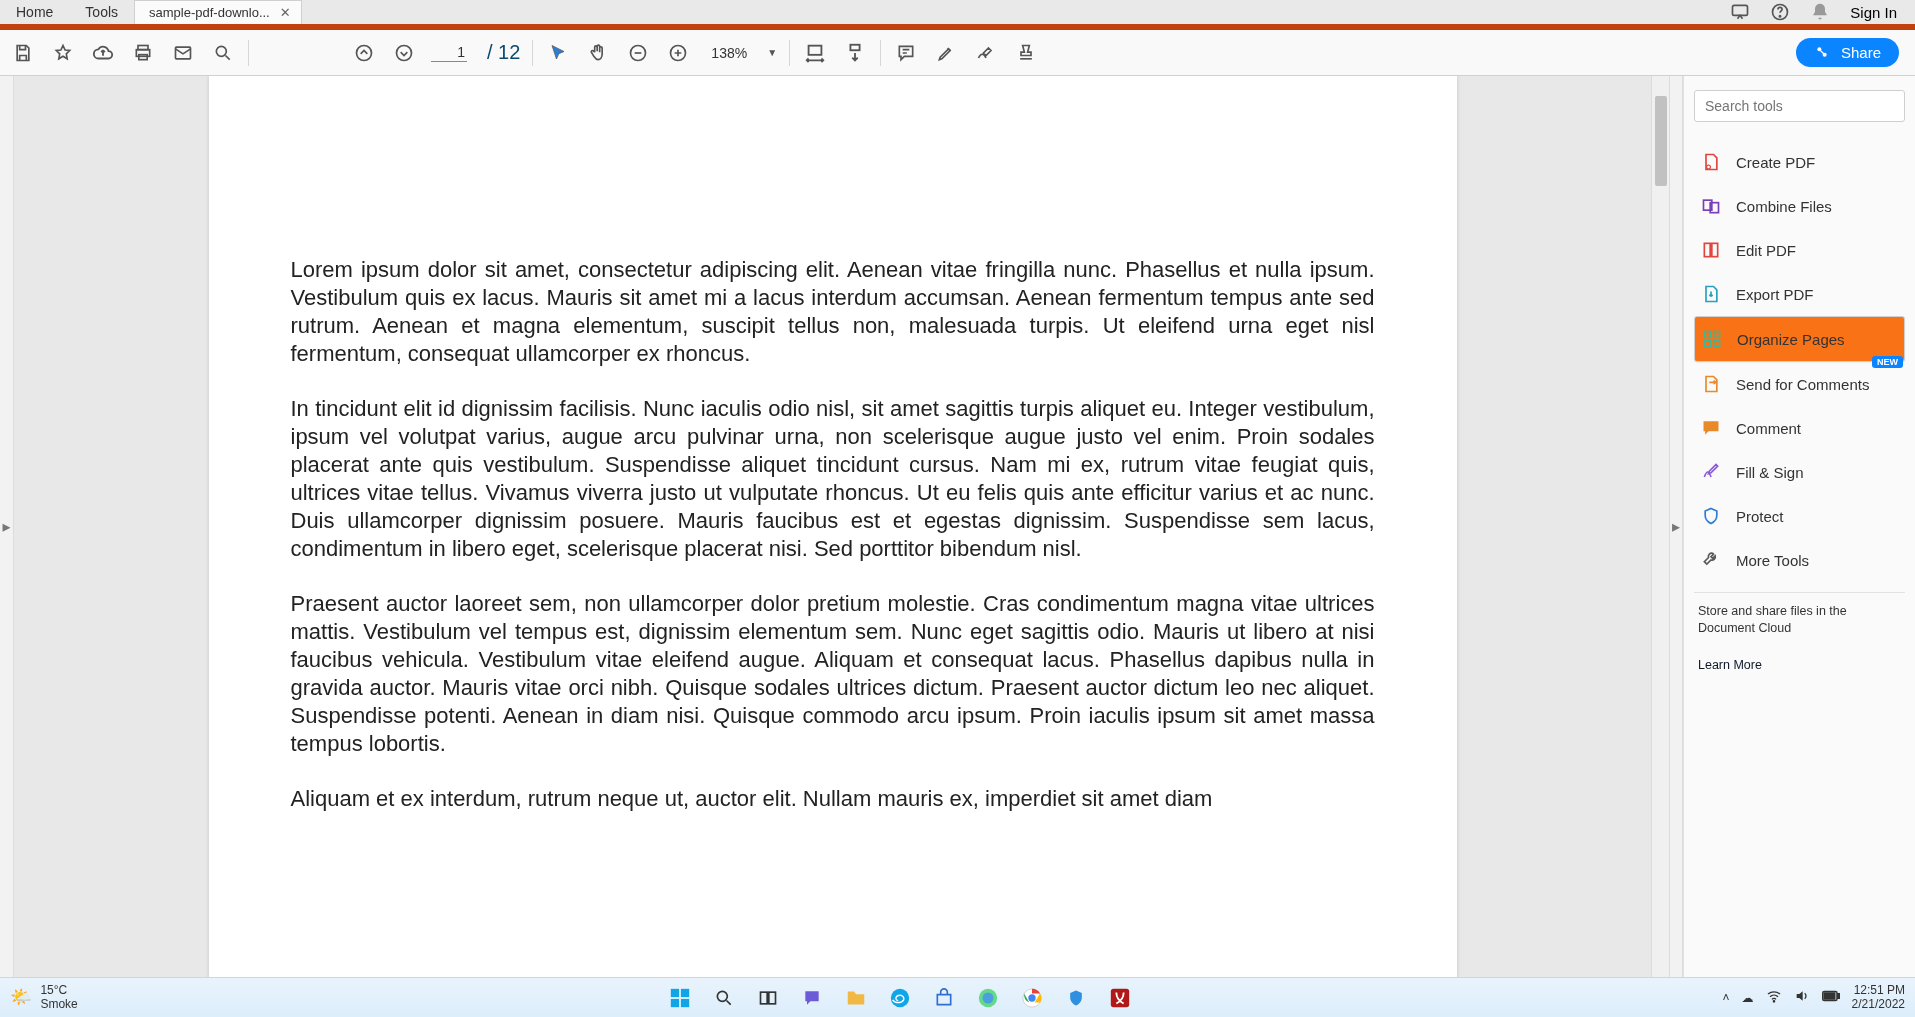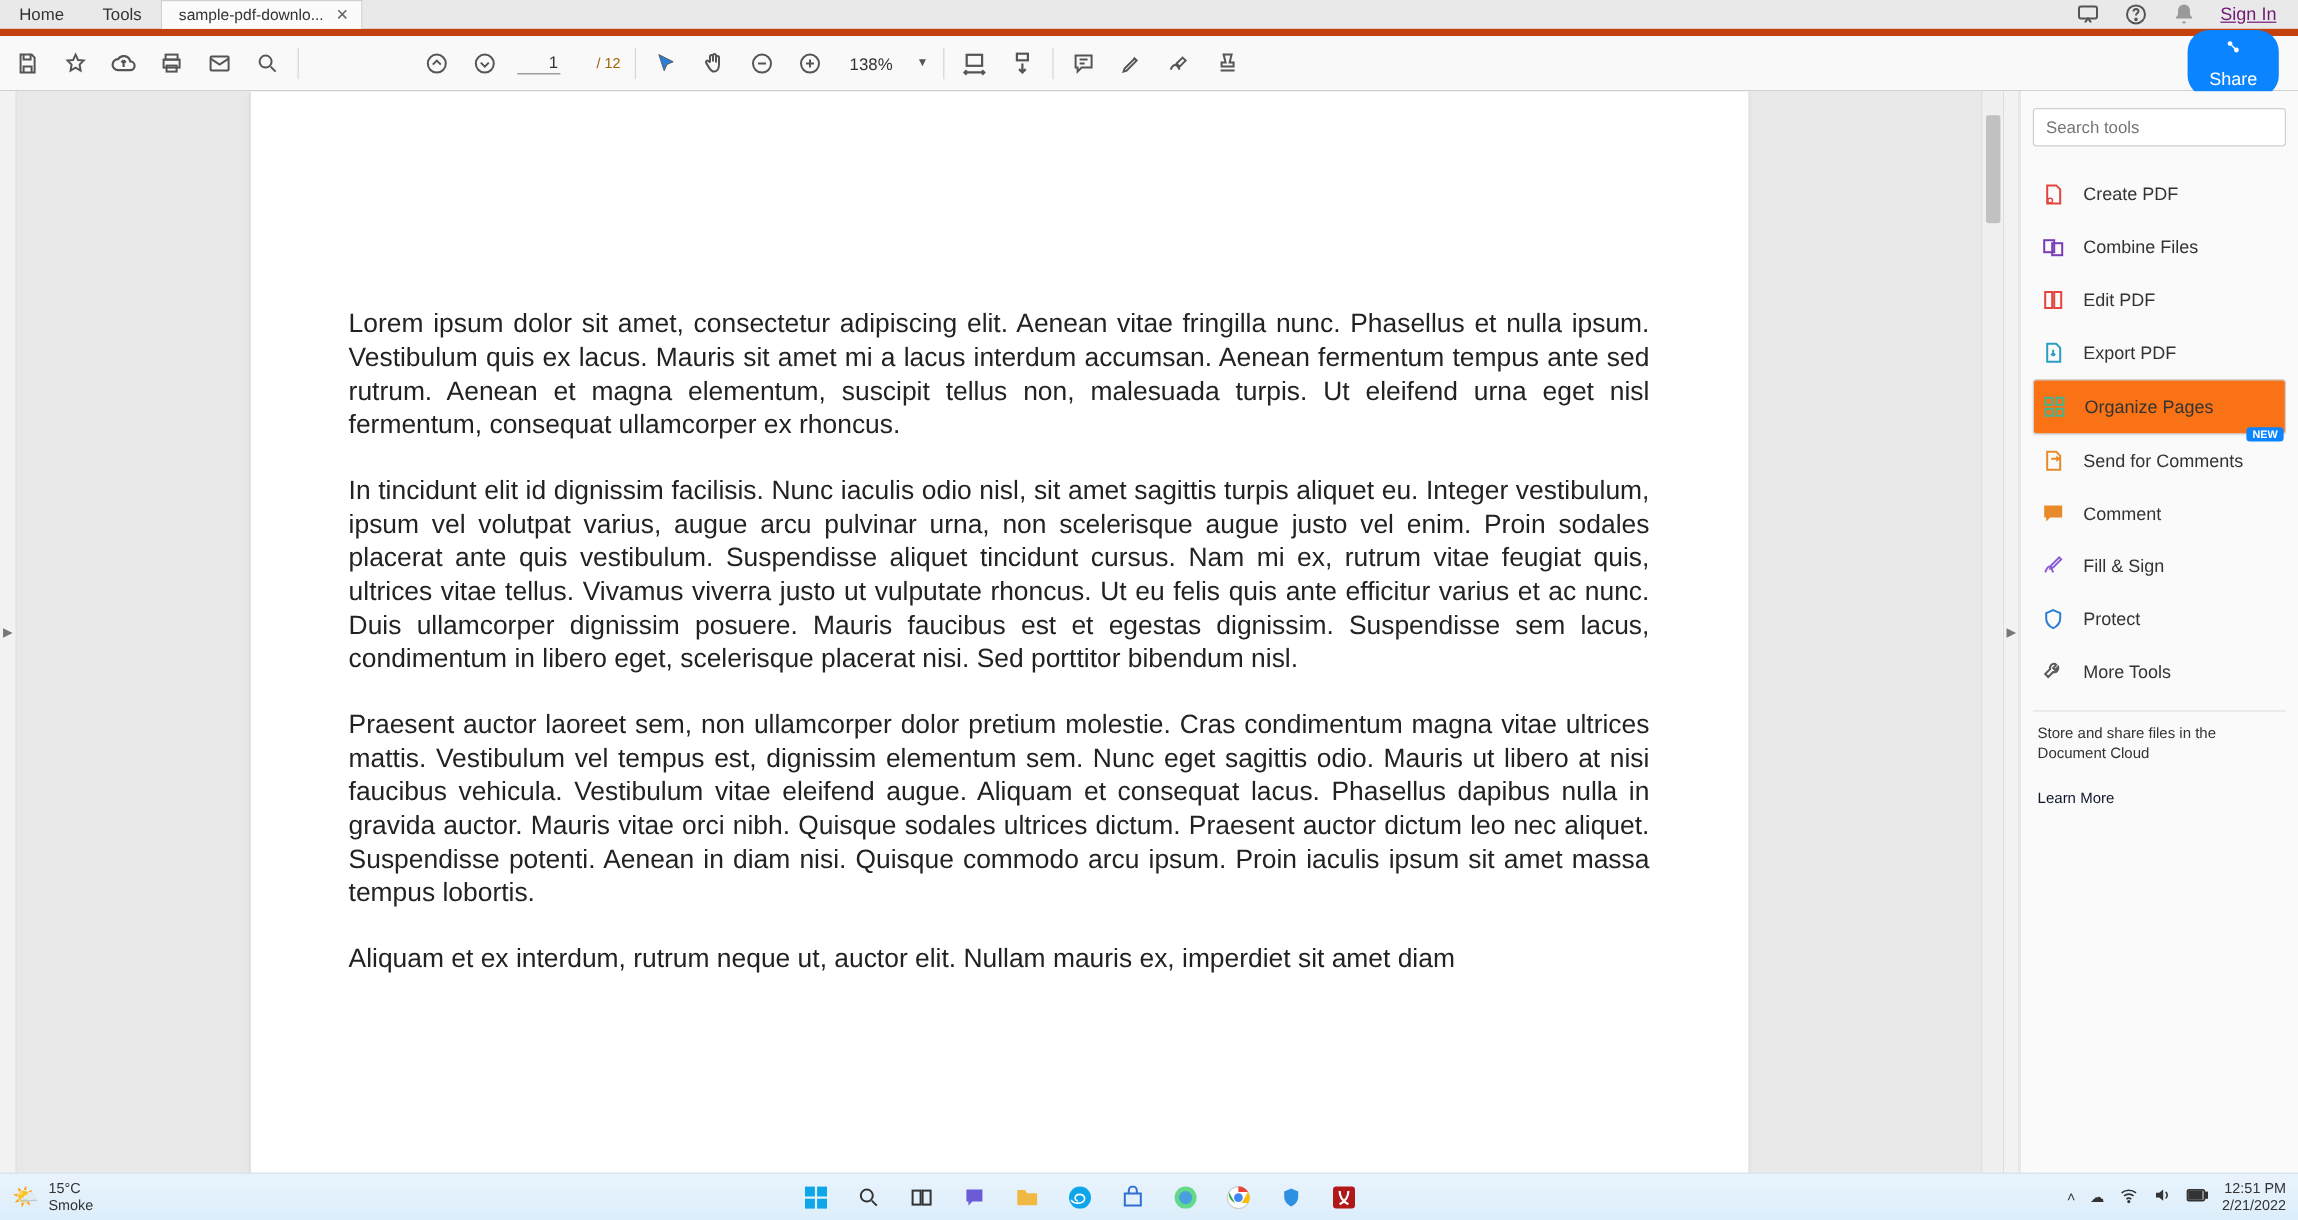--- a/index.html
+++ b/index.html
@@ -36,21 +36,21 @@
   }
   .tabbar .doc-tab .close-x { color: #666; font-size: 13px; cursor: pointer; }
   .tabbar .spacer { flex: 1; }
   .tabbar .right-icons {
     display: flex;
     align-items: center;
     gap: 20px;
     padding: 0 18px;
   }
   .tabbar .right-icons .ico { color: #555; cursor: pointer; display:flex; align-items:center; justify-content:center; }
-  .tabbar .signin { font-size: 15px; color: #701a75; cursor: pointer; text-decoration: underline; }
+  .tabbar .signin { font-size: 15px; color: #000000; cursor: pointer; }
 
   
   .toolbar {
     height: 46px;
     background: #f9f9f9;
     border-bottom: 1px solid #d0d0d0;
     display: flex;
     align-items: center;
     padding: 0 10px;
   }
@@ -60,38 +60,37 @@
   }
   .ticon {
     width: 26px; height: 26px; display:flex; align-items:center; justify-content:center;
     color: #555; cursor: pointer;
   }
   .ticon svg { stroke: #555; }
   .page-input {
     width: 36px; text-align: right; border: none; border-bottom: 1px solid #888;
     background: transparent; font-size: 14px; color: #333; padding: 1px 2px;
   }
-  .page-total { font-size: 12px; color: #a16207; margin-left: 16px; }
+  .page-total { font-size: 20px; color: #0c4a6e; margin-left: 6px; }
   .zoom-val { font-size: 14px; color: #333; margin-left: 6px; }
   .zoom-drop { color:#555; font-size:10px; margin-left:6px; cursor:pointer; }
 
   .toolbar .flex { flex: 1; }
 
   .share-btn {
     background: #0a84ff;
     color: #fff;
     border-radius: 18px;
     padding: 6px 18px;
     display: flex;
-    align-items: center;
+    align-items: flex-start;
     gap: 11px;
     font-size: 15px;
     cursor: pointer;
     margin-right: 6px;
-    flex-direction: column;
   }
 
   
   .main {
     display: flex;
     height: calc(100% - 30px - 46px - 40px);
     position: relative;
   }
   .left-gutter {
     width: 14px;

